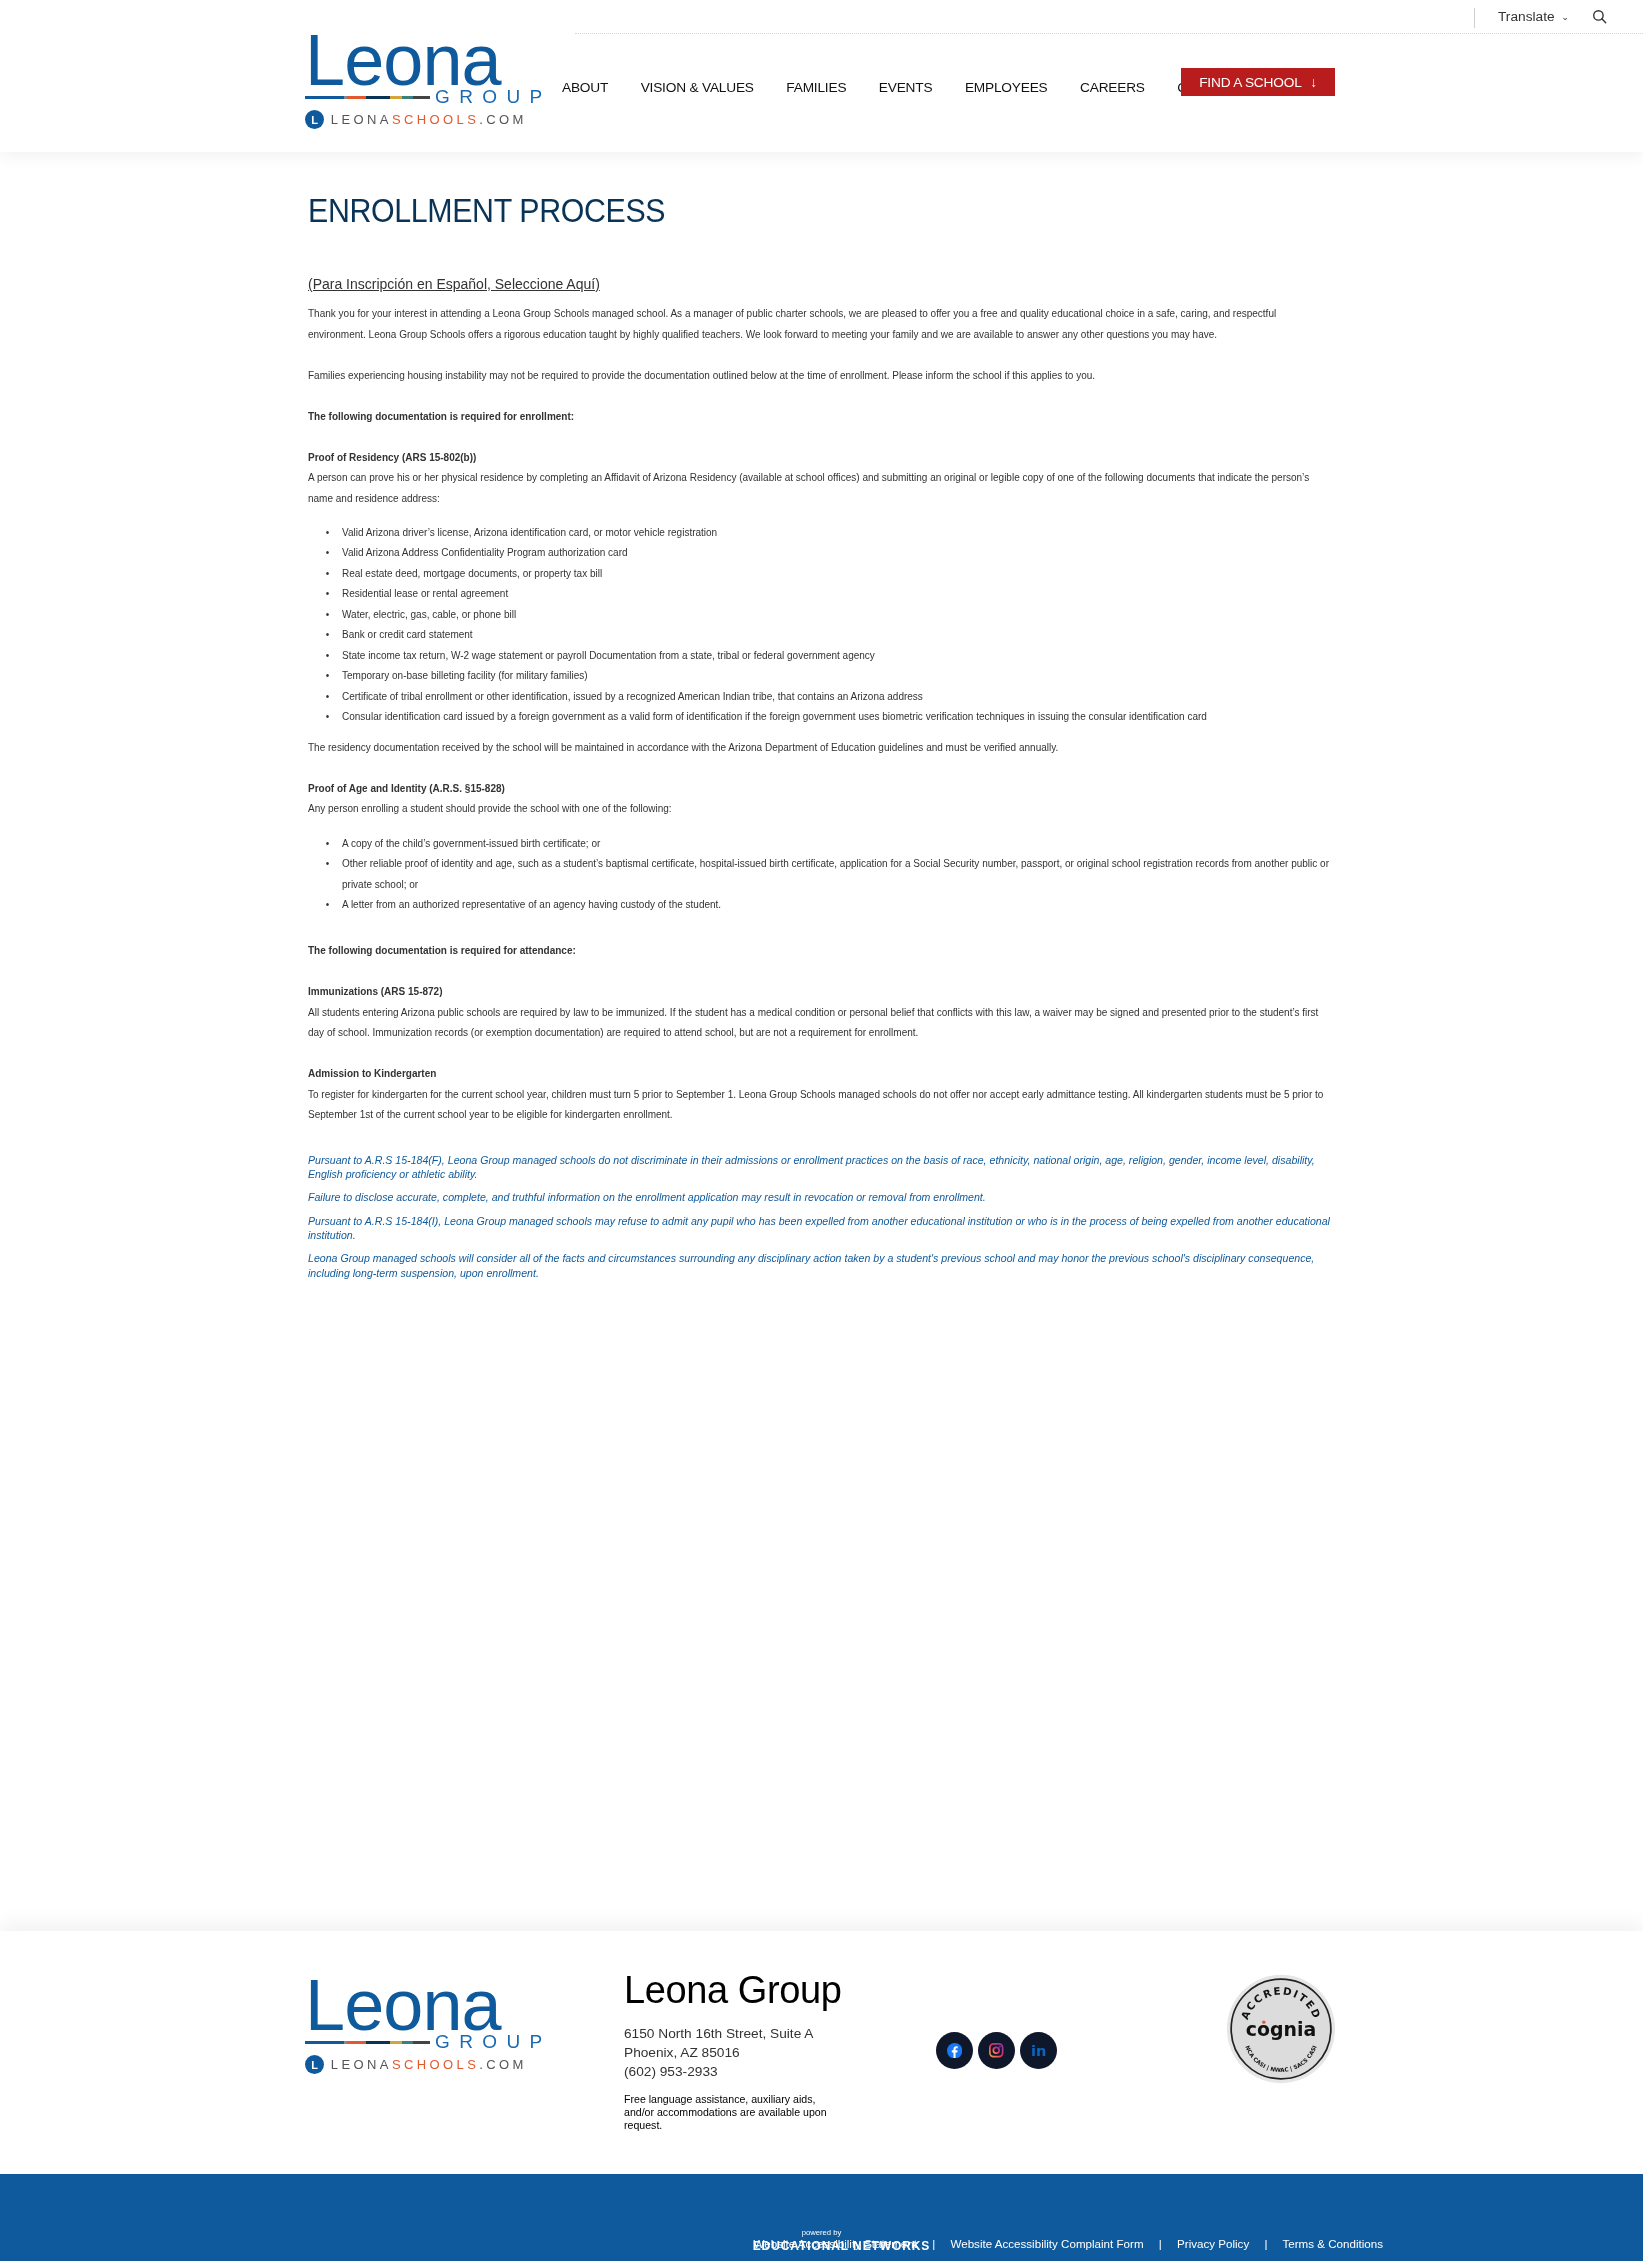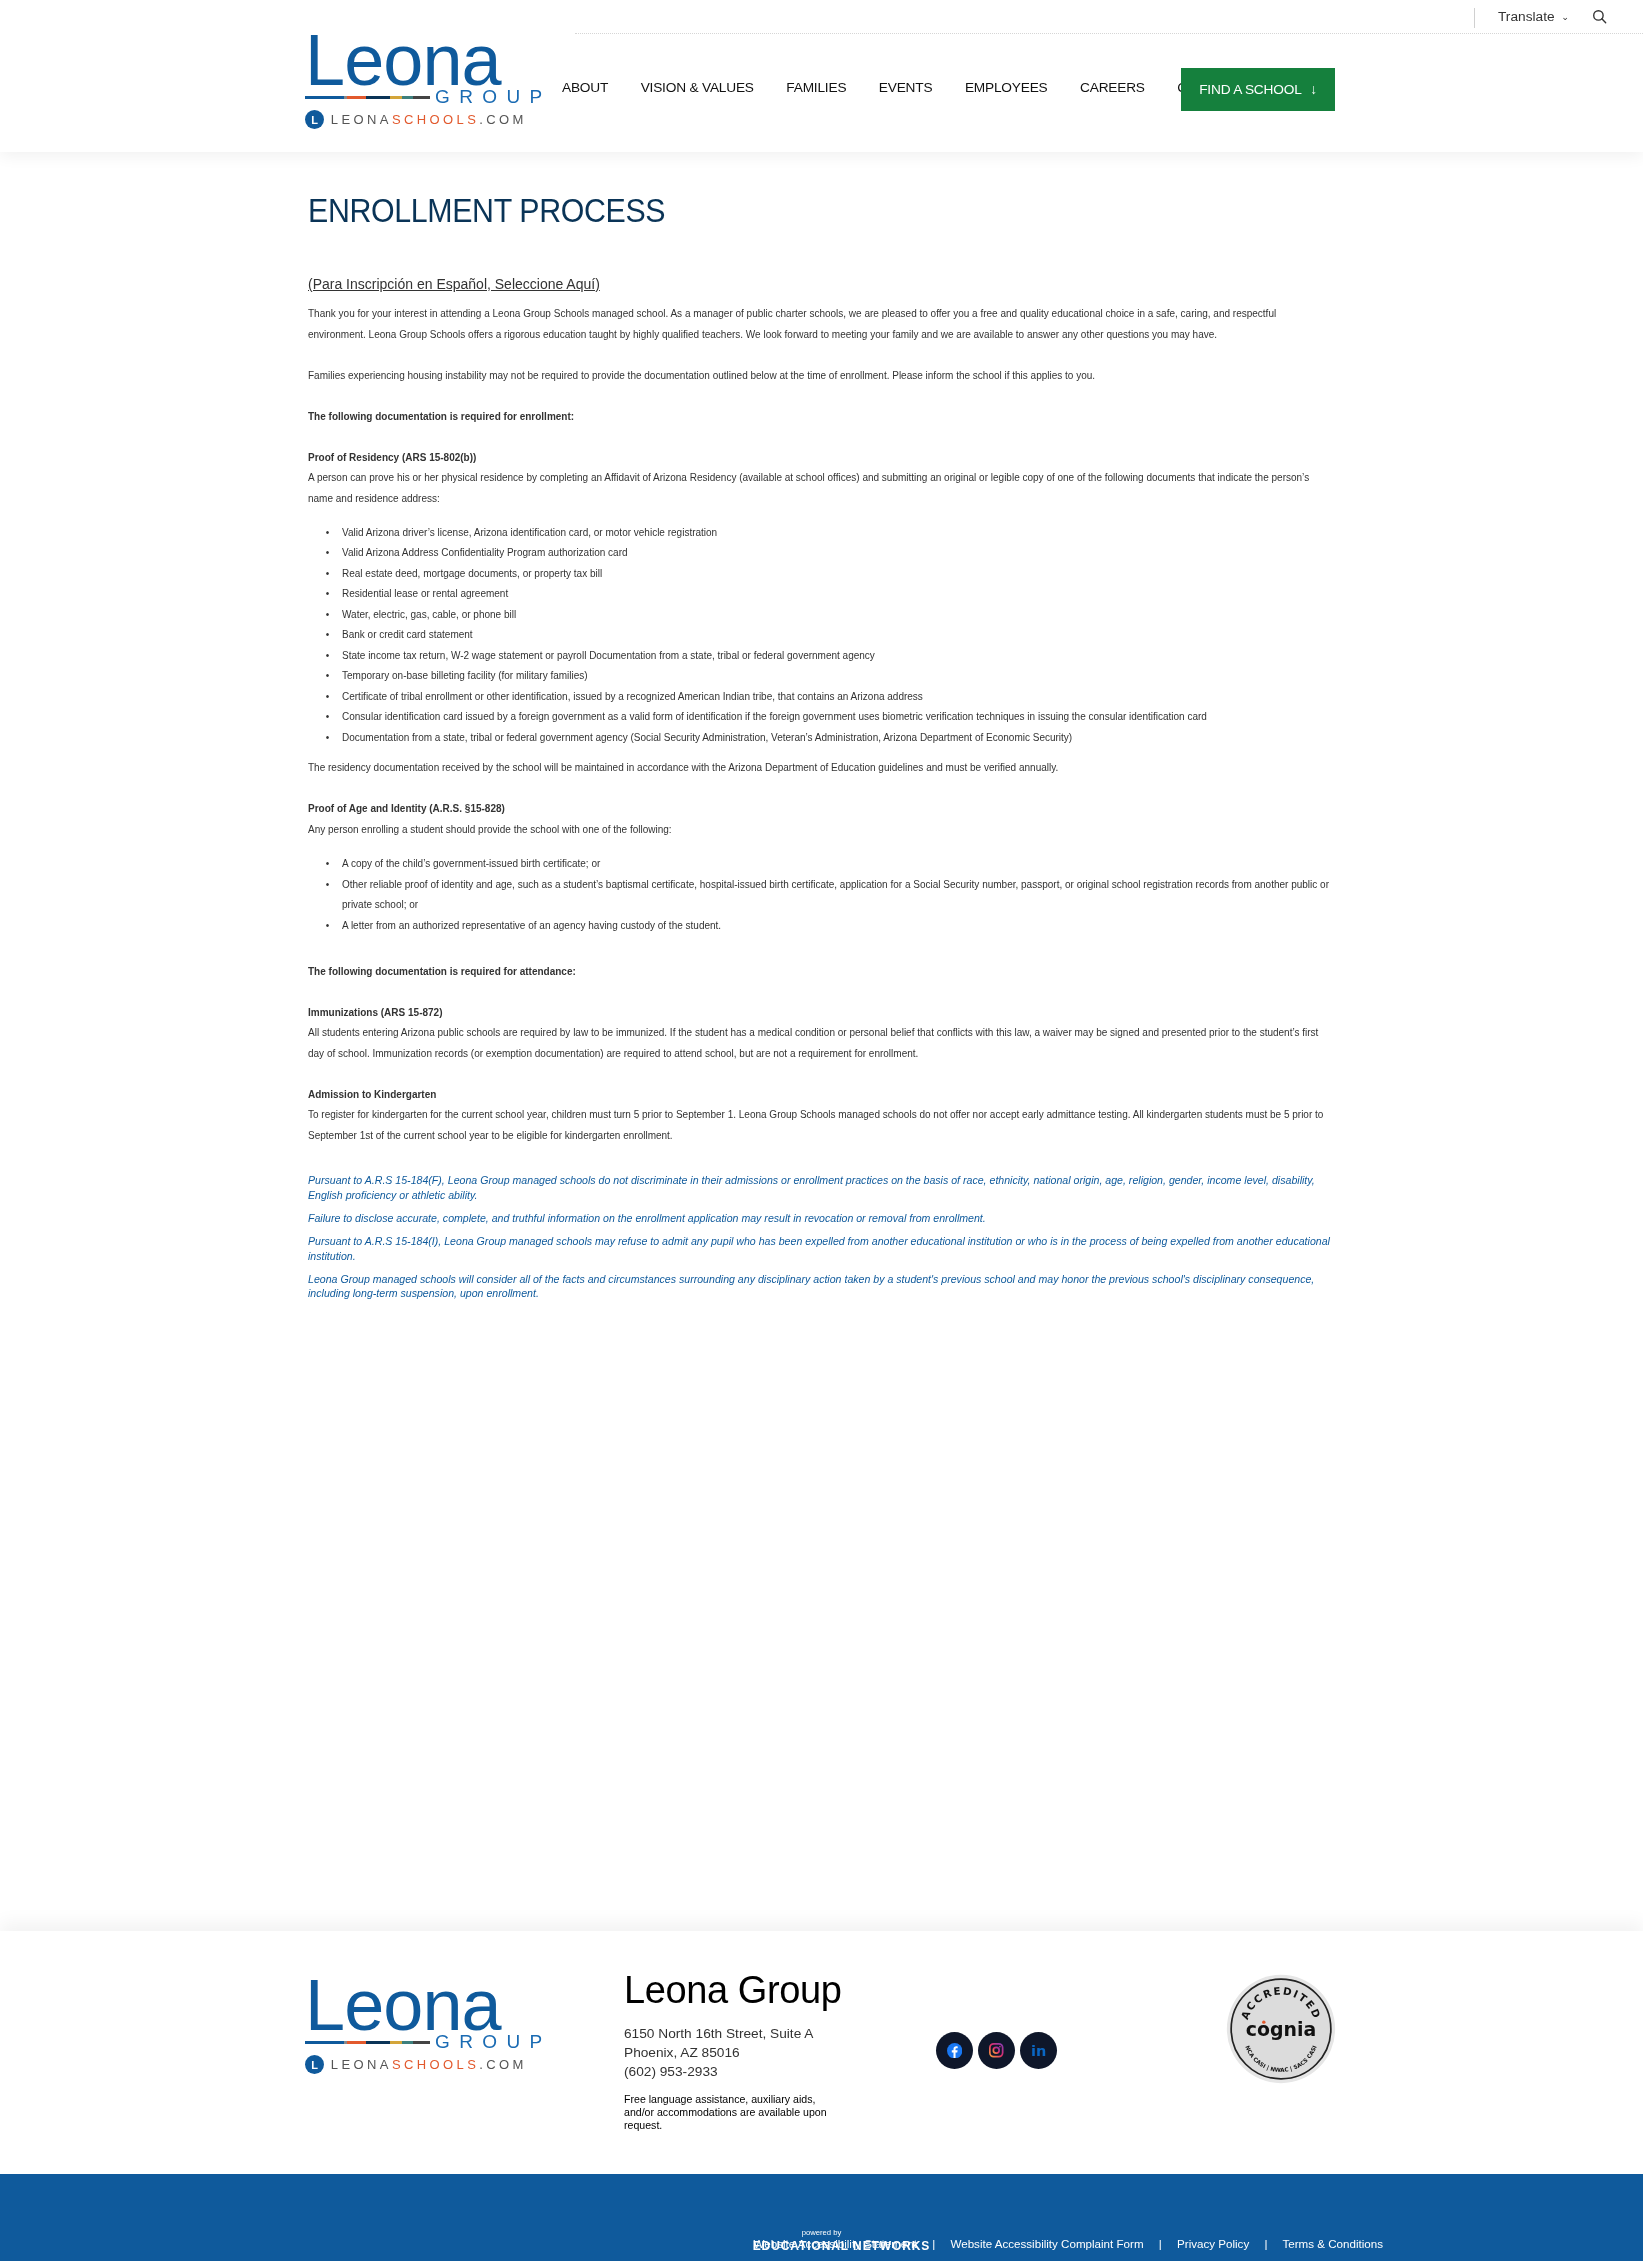--- a/index.html
+++ b/index.html
@@ -20,21 +20,21 @@
   .logo .sch-text .orange { color: #e2592d; }
 
   .util-bar { position: absolute; left: 270px; top: 0; width: 1070px; height: 34px; border-bottom: 1.7px dotted #d6d6d6; }
   .util-divider { position: absolute; left: 899px; top: 7.7px; width: 0.9px; height: 20.5px; background: #d0d0d0; }
   .translate { position: absolute; left: 923px; top: 8.6px; font-size: 13.7px; color: #333; display: flex; align-items: center; cursor: pointer; }
   .translate .chev { font-size: 9.4px; margin-left: 6.8px; }
   .search-ic { position: absolute; left: 1017px; top: 8.6px; width: 15.4px; height: 15.4px; cursor: pointer; }
 
   .nav { position: absolute; left: 257px; top: 80px; display: flex; gap: 12px; }
   .nav a { font-size: 13.7px; color: #111; text-decoration: none; text-transform: uppercase; margin-right: 20.5px; letter-spacing: -0.2px; white-space: nowrap; font-family: "Liberation Sans", sans-serif; }
-  .find-btn { position: absolute; left: 876px; top: 68px; width: 154px; height: 43px; background: #15803d; color: #fff; font-size: 13.7px; display: flex; align-items: center; justify-content: center; cursor: pointer; letter-spacing: -0.2px; }
+  .find-btn { position: absolute; left: 876px; top: 68px; width: 154px; height: 28px; background: #b91c1c; color: #fff; font-size: 13.7px; display: flex; align-items: center; justify-content: center; cursor: pointer; letter-spacing: -0.2px; }
   .find-btn .arrow { margin-left: 8.6px; font-size: 13.7px; }
 
   
   .main { position: absolute; left: 308px; top: 180px; width: 1027px; }
   .page-title { font-size: 33px; color: #0a3457; font-weight: normal; letter-spacing: -0.4px; margin-top: 12px; margin-bottom: 46px; transform: scaleX(0.92); transform-origin: left; }
   .main p, .main li { font-size: 10px; line-height: 20.5px; color: #333; }
   .main p { margin-bottom: 20.5px; }
   .spanish-link { color: #333; text-decoration: underline; font-size: 14px; cursor: pointer; display: inline-block; margin-bottom: 12px; }
   .bold { font-weight: bold; color: #333; }
   .subhead { font-weight: bold; display: block; }
@@ -136,21 +136,20 @@
     <li>Valid Arizona driver’s license, Arizona identification card, or motor vehicle registration</li>
     <li>Valid Arizona Address Confidentiality Program authorization card</li>
     <li>Real estate deed, mortgage documents, or property tax bill</li>
     <li>Residential lease or rental agreement</li>
     <li>Water, electric, gas, cable, or phone bill</li>
     <li>Bank or credit card statement</li>
     <li>State income tax return, W-2 wage statement or payroll Documentation from a state, tribal or federal government agency</li>
     <li>Temporary on-base billeting facility (for military families)</li>
     <li>Certificate of tribal enrollment or other identification, issued by a recognized American Indian tribe, that contains an Arizona address</li>
     <li>Consular identification card issued by a foreign government as a valid form of identification if the foreign government uses biometric verification techniques in issuing the consular identification card</li>
-    <li>Documentation from a state, tribal or federal government agency (Social Security Administration, Veteran’s Administration, Arizona Department of Economic Security)</li>
   </ul>
   <p>The residency documentation received by the school will be maintained in accordance with the Arizona Department of Education guidelines and must be verified annually.</p>
 
 
   <p style="margin-bottom:13.7px">
     <span class="subhead">Proof of Age and Identity  (A.R.S. §15-828)</span>
     <span>Any person enrolling a student should provide the school with one of the following:</span>
   </p>
   <ul>
     <li>A copy of the child’s government-issued birth certificate; or</li>

